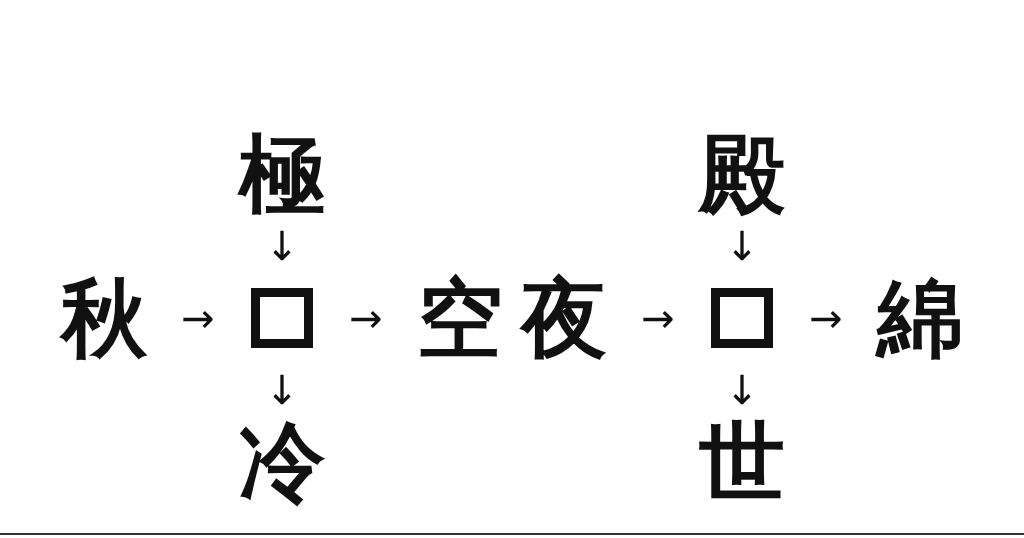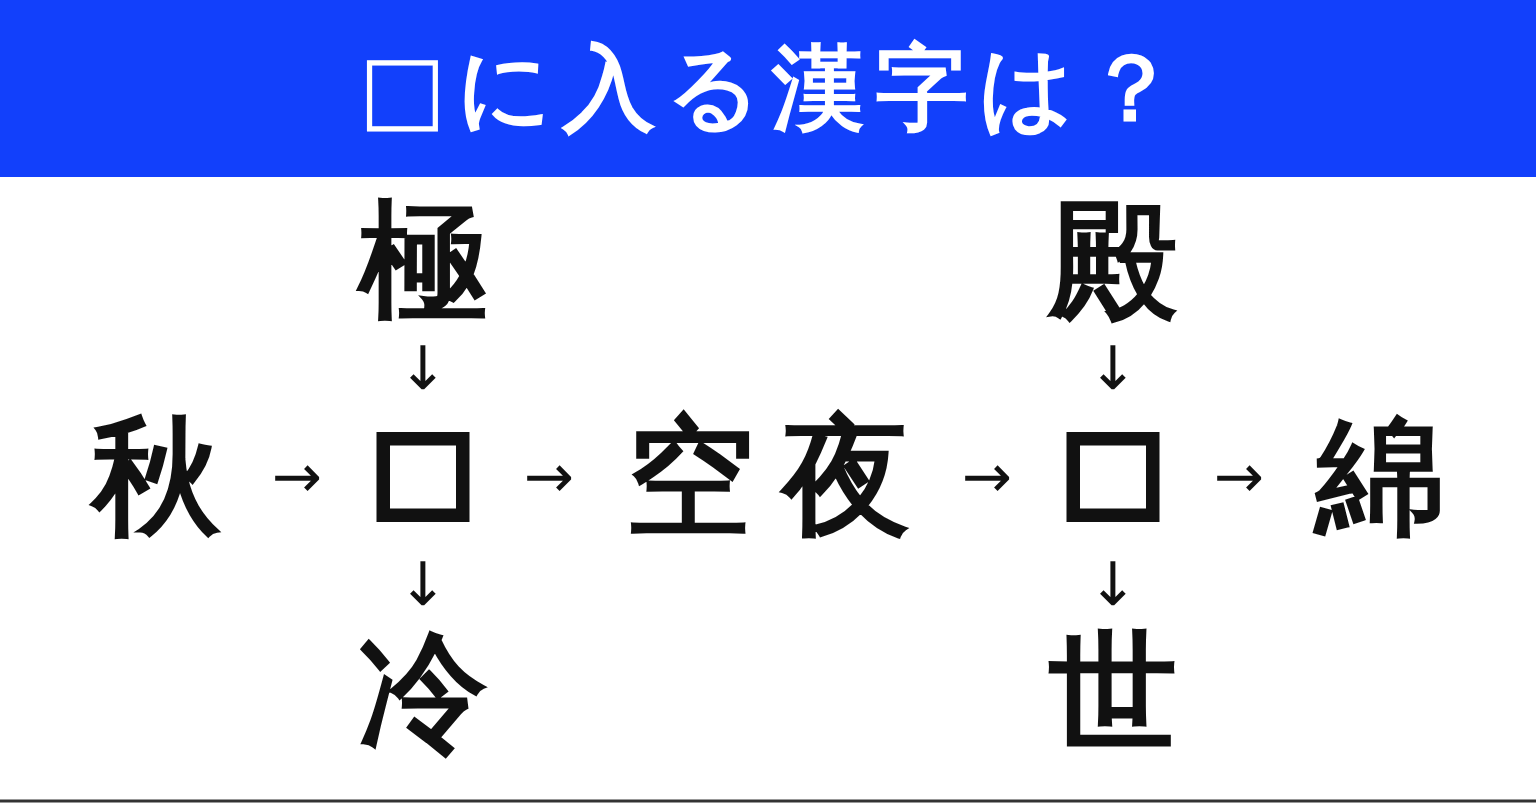--- a/index.html
+++ b/index.html
@@ -135,91 +135,88 @@
     width: 1024px;
     height: 2px;
     background: #333333;
   }
 </style>
 </head>
 <body>
 
 <div class="page">
 
-  <div class="banner">
-    <div class="banner-title">□に入る漢字は？</div>
+
+  <div class="puzzles">
+
+    <div class="puzzle">
+
+      <div class="row">
+        <div class="cell">
+          <span class="kanji">極</span>
+        </div>
+      </div>
+
+      <div class="arrow arrow-down">↓</div>
+
+      <div class="row row-mid">
+        <div class="cell cell-side">
+          <span class="kanji">秋</span>
+        </div>
+        <div class="arrow arrow-right">→</div>
+        <div class="cell">
+          <div class="blank-box"></div>
+        </div>
+        <div class="arrow arrow-right">→</div>
+        <div class="cell cell-side">
+          <span class="kanji">空</span>
+        </div>
+      </div>
+
+      <div class="arrow arrow-down">↓</div>
+
+      <div class="row">
+        <div class="cell">
+          <span class="kanji">冷</span>
+        </div>
+      </div>
+
+    </div>
+
+    <div class="puzzle">
+
+      <div class="row">
+        <div class="cell">
+          <span class="kanji">殿</span>
+        </div>
+      </div>
+
+      <div class="arrow arrow-down">↓</div>
+
+      <div class="row row-mid">
+        <div class="cell cell-side">
+          <span class="kanji">夜</span>
+        </div>
+        <div class="arrow arrow-right">→</div>
+        <div class="cell">
+          <div class="blank-box"></div>
+        </div>
+        <div class="arrow arrow-right">→</div>
+        <div class="cell cell-side">
+          <span class="kanji">綿</span>
+        </div>
+      </div>
+
+      <div class="arrow arrow-down">↓</div>
+
+      <div class="row">
+        <div class="cell">
+          <span class="kanji">世</span>
+        </div>
+      </div>
+
+    </div>
+
   </div>
 
-  <div class="puzzles">
-
-    <div class="puzzle">
-
-      <div class="row">
-        <div class="cell">
-          <span class="kanji">極</span>
-        </div>
-      </div>
-
-      <div class="arrow arrow-down">↓</div>
-
-      <div class="row row-mid">
-        <div class="cell cell-side">
-          <span class="kanji">秋</span>
-        </div>
-        <div class="arrow arrow-right">→</div>
-        <div class="cell">
-          <div class="blank-box"></div>
-        </div>
-        <div class="arrow arrow-right">→</div>
-        <div class="cell cell-side">
-          <span class="kanji">空</span>
-        </div>
-      </div>
-
-      <div class="arrow arrow-down">↓</div>
-
-      <div class="row">
-        <div class="cell">
-          <span class="kanji">冷</span>
-        </div>
-      </div>
-
-    </div>
-
-    <div class="puzzle">
-
-      <div class="row">
-        <div class="cell">
-          <span class="kanji">殿</span>
-        </div>
-      </div>
-
-      <div class="arrow arrow-down">↓</div>
-
-      <div class="row row-mid">
-        <div class="cell cell-side">
-          <span class="kanji">夜</span>
-        </div>
-        <div class="arrow arrow-right">→</div>
-        <div class="cell">
-          <div class="blank-box"></div>
-        </div>
-        <div class="arrow arrow-right">→</div>
-        <div class="cell cell-side">
-          <span class="kanji">綿</span>
-        </div>
-      </div>
-
-      <div class="arrow arrow-down">↓</div>
-
-      <div class="row">
-        <div class="cell">
-          <span class="kanji">世</span>
-        </div>
-      </div>
-
-    </div>
-
-  </div>
-
   <div class="footer-rule"></div>
 
 </div>
 
 </body></html>

